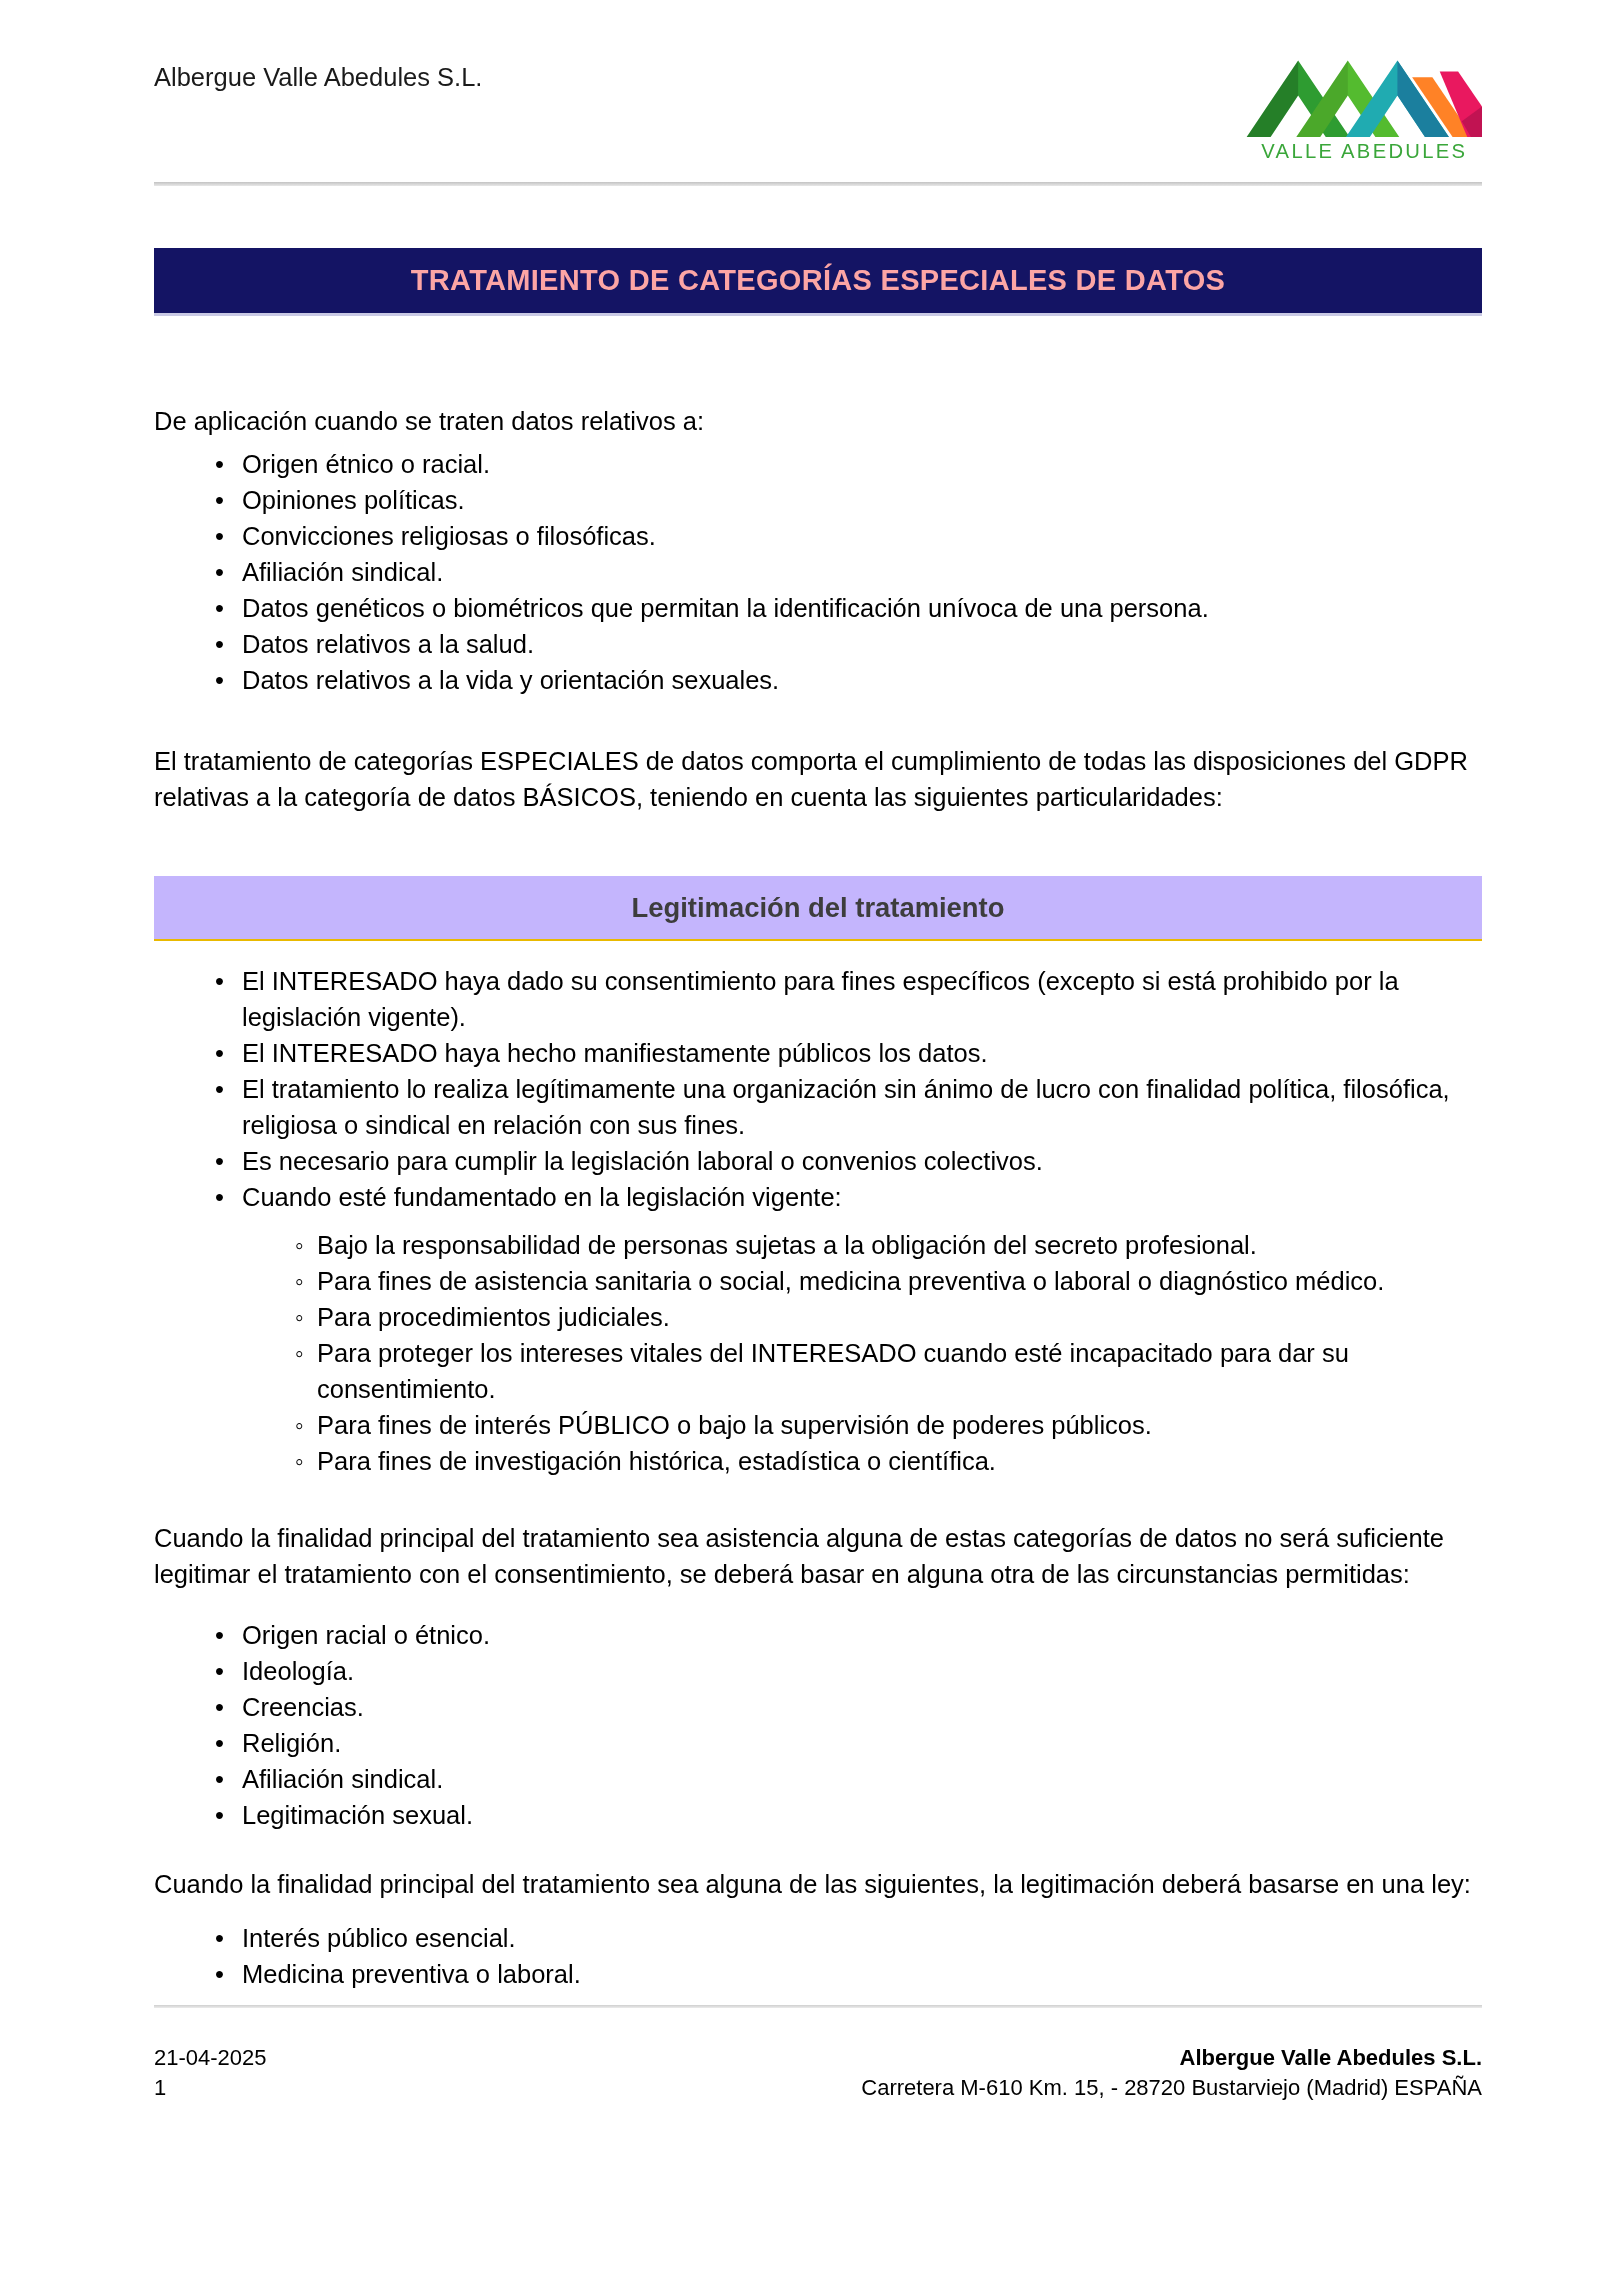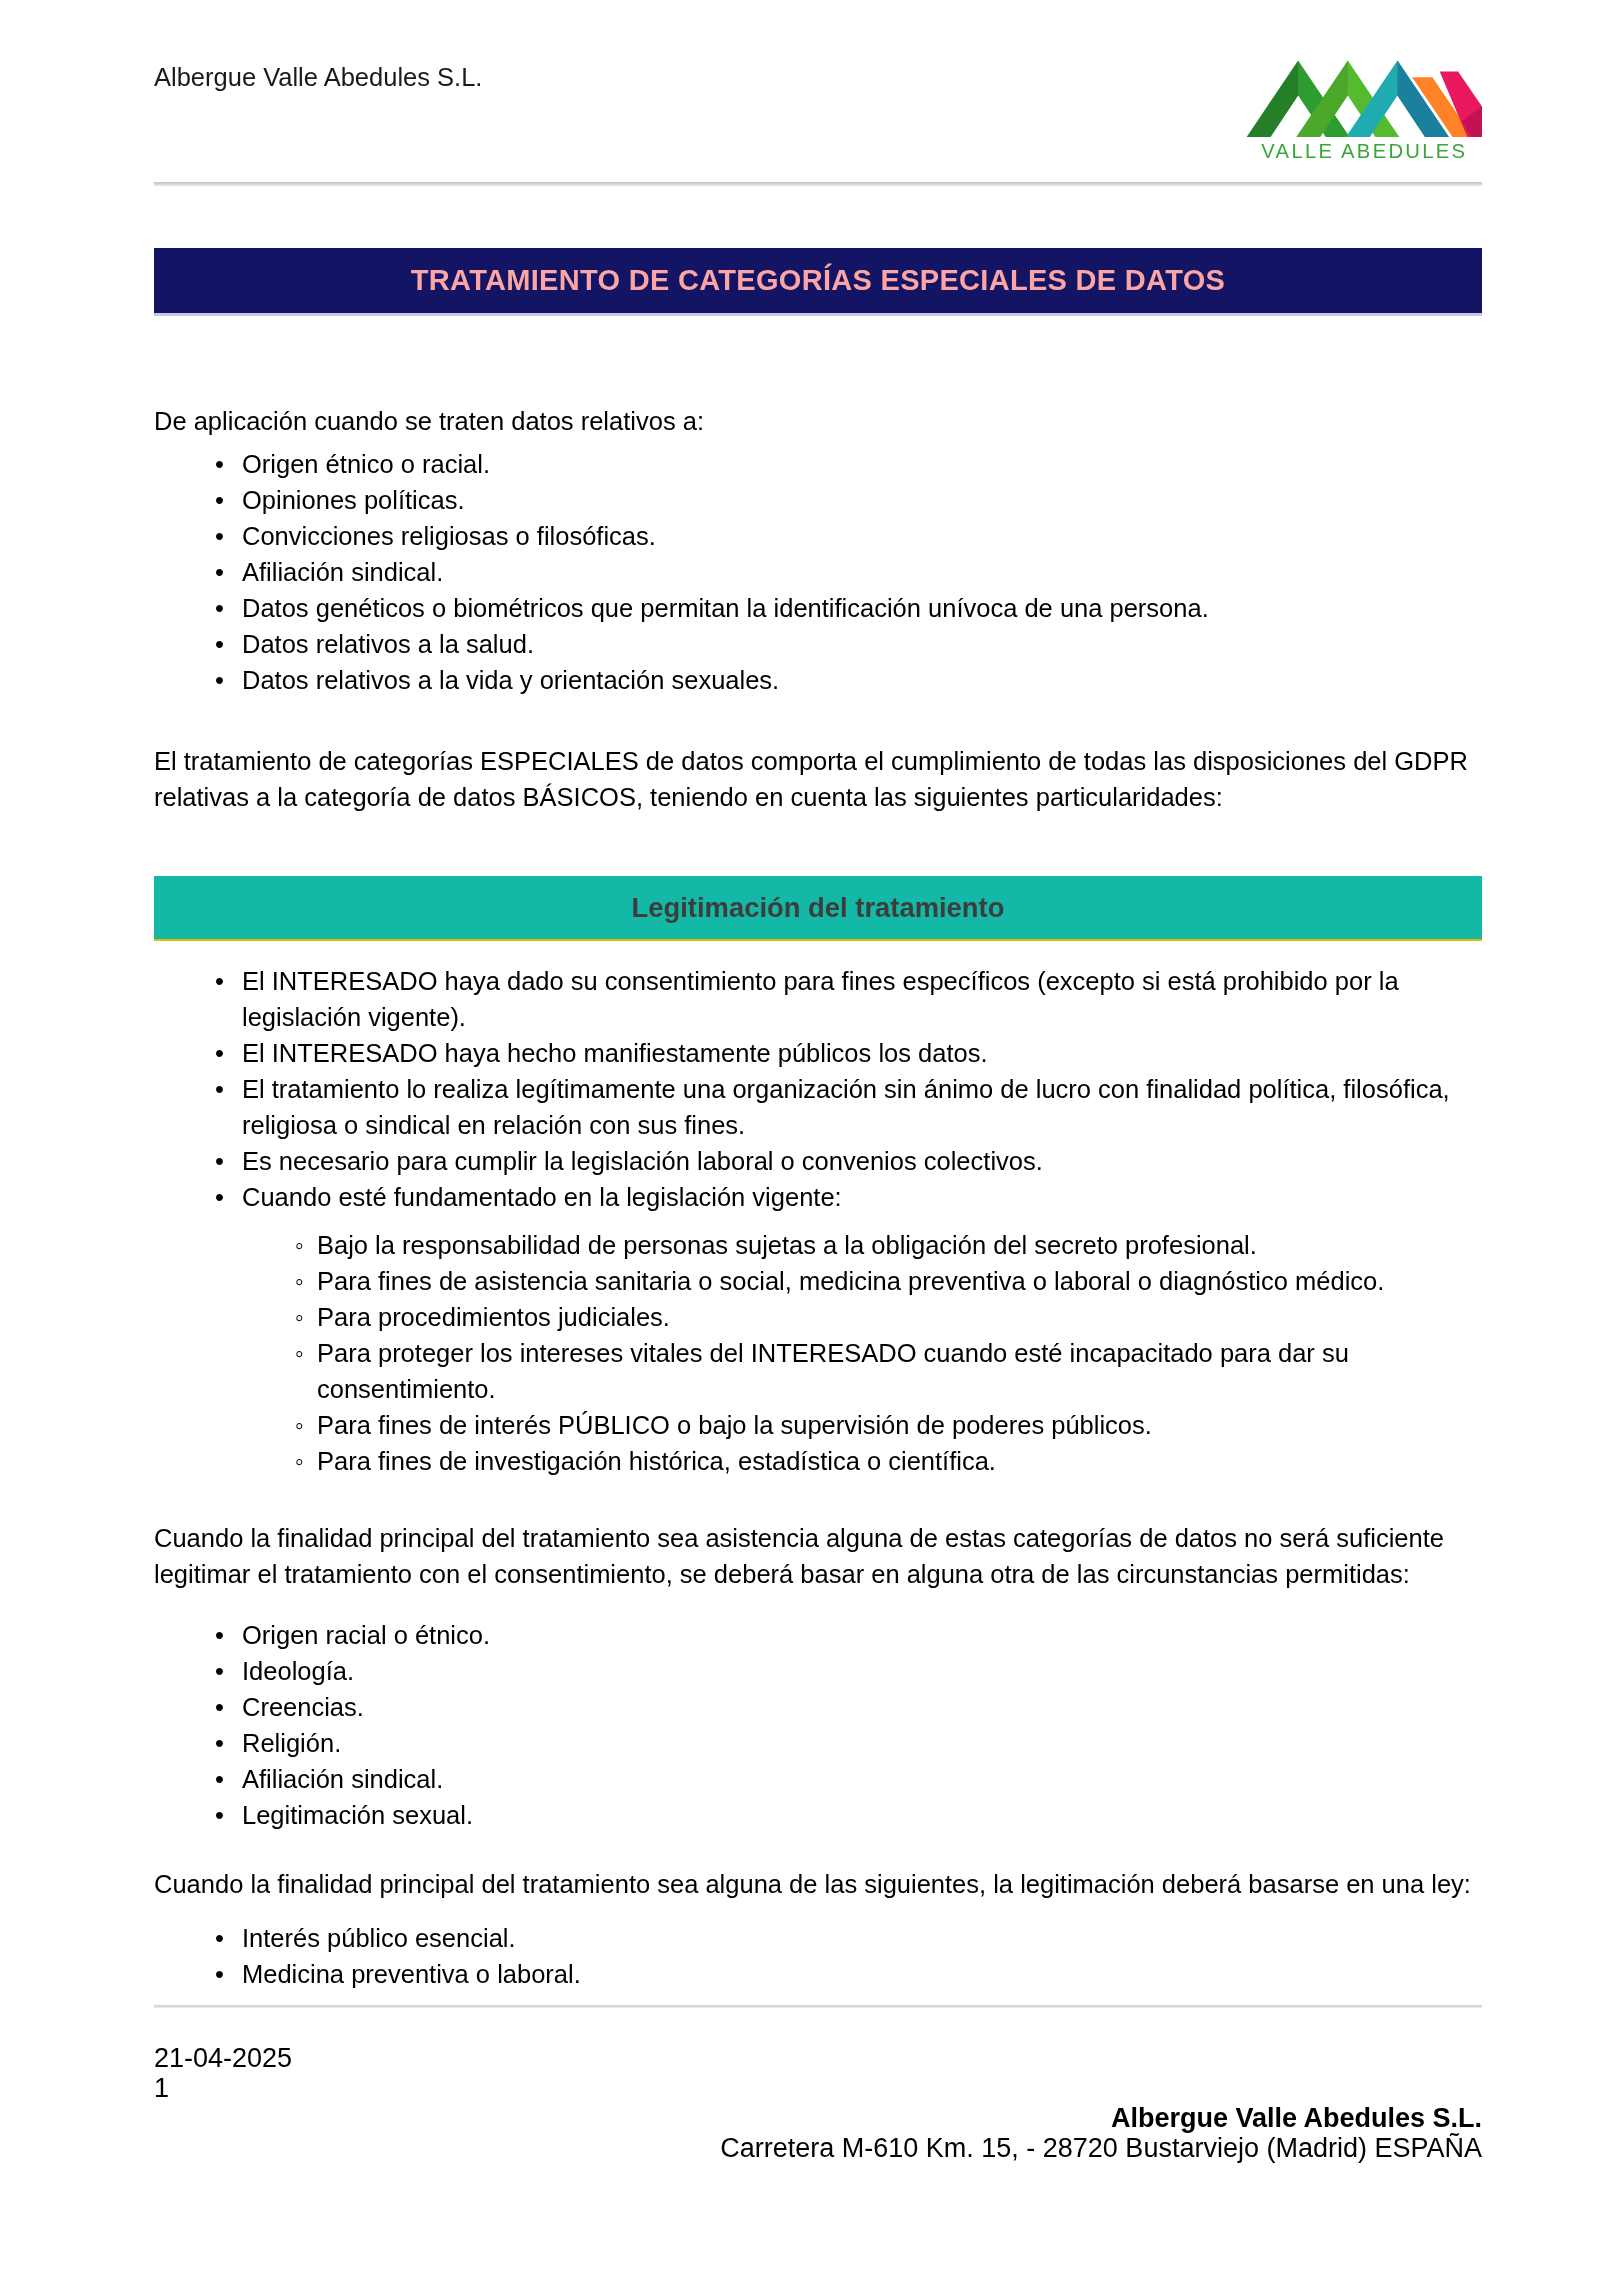--- a/index.html
+++ b/index.html
@@ -49,21 +49,21 @@
   .section-bar{
     margin-top:61px;height:63px;
     display:flex;align-items:center;justify-content:center;
     font-weight:bold;font-size:27.4px;color:#3d3d3d;
     border-bottom:2px solid #e9b900;box-sizing:content-box;
   }
 
   .rule-bottom{height:3.9px;border:0;margin:12.7px 0 0 0;background:linear-gradient(#cfcfcf,#ececec);}
 
   
-  .footer{display:flex;justify-content:space-between;margin-top:35px;font-size:27px;line-height:30px;flex-direction:column;}
+  .footer{display:flex;justify-content:space-between;margin-top:35px;font-size:22px;line-height:30px;}
   .footer-left{text-align:left;}
   .footer-right{text-align:right;}
   .footer-company{font-weight:bold;}
 </style>
 </head>
 <body>
 
 <div class="page">
 
   <div class="header-row">
@@ -95,21 +95,21 @@
       <li>Opiniones políticas.</li>
       <li>Convicciones religiosas o filosóficas.</li>
       <li>Afiliación sindical.</li>
       <li>Datos genéticos o biométricos que permitan la identificación unívoca de una persona.</li>
       <li>Datos relativos a la salud.</li>
       <li>Datos relativos a la vida y orientación sexuales.</li>
     </ul>
 
   <p class="bodytext p-compliance">El tratamiento de categorías ESPECIALES de datos comporta el cumplimiento de todas las disposiciones del GDPR relativas a la categoría de datos BÁSICOS, teniendo en cuenta las siguientes particularidades:</p>
 
-  <div class="section-bar" style="background-color: #14b8a6;">Legitimación del tratamiento</div>
+  <div class="section-bar" style="background-color: #c4b5fd;">Legitimación del tratamiento</div>
 
   <ul class="bodytext ul-main ul-legit">
       <li>El INTERESADO haya dado su consentimiento para fines específicos (excepto si está prohibido por la legislación vigente).</li>
       <li>El INTERESADO haya hecho manifiestamente públicos los datos.</li>
       <li>El tratamiento lo realiza legítimamente una organización sin ánimo de lucro con finalidad política, filosófica, religiosa o sindical en relación con sus fines.</li>
       <li>Es necesario para cumplir la legislación laboral o convenios colectivos.</li>
       <li>Cuando esté fundamentado en la legislación vigente:</li>
     </ul>
 
   <ul class="bodytext ul-sub">

